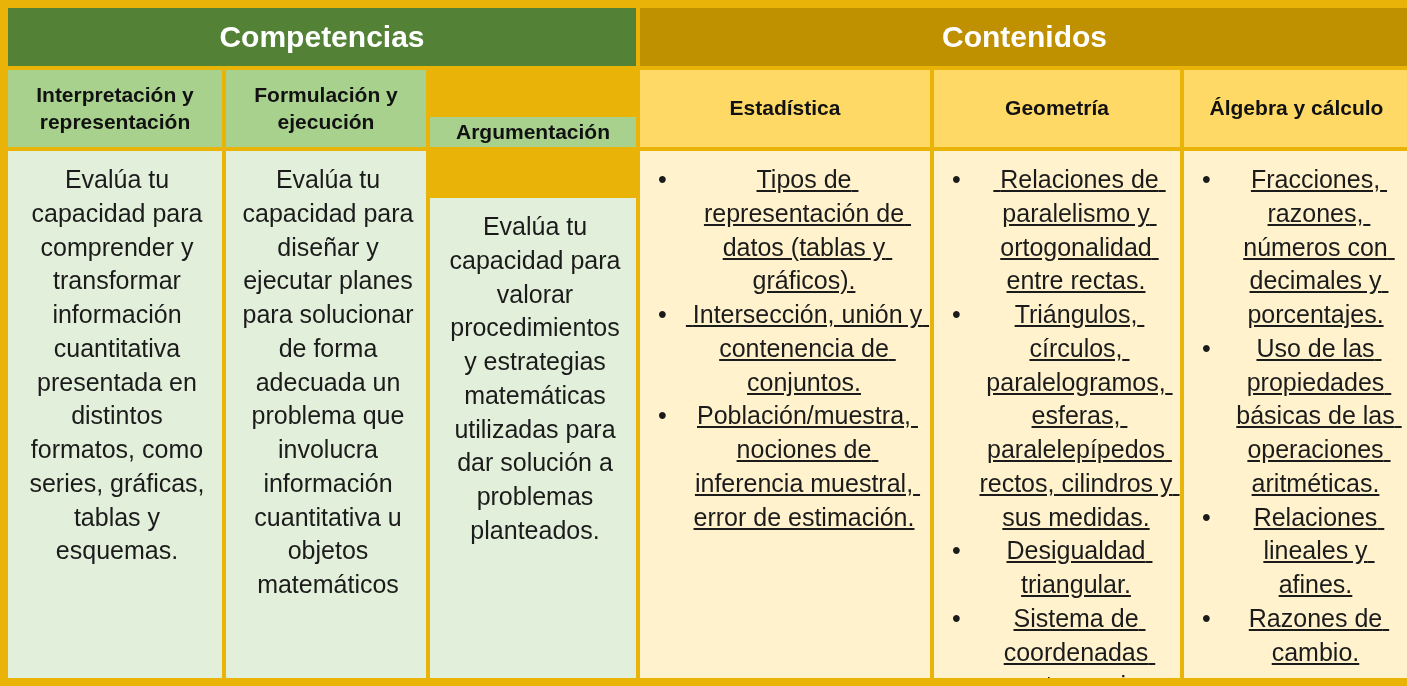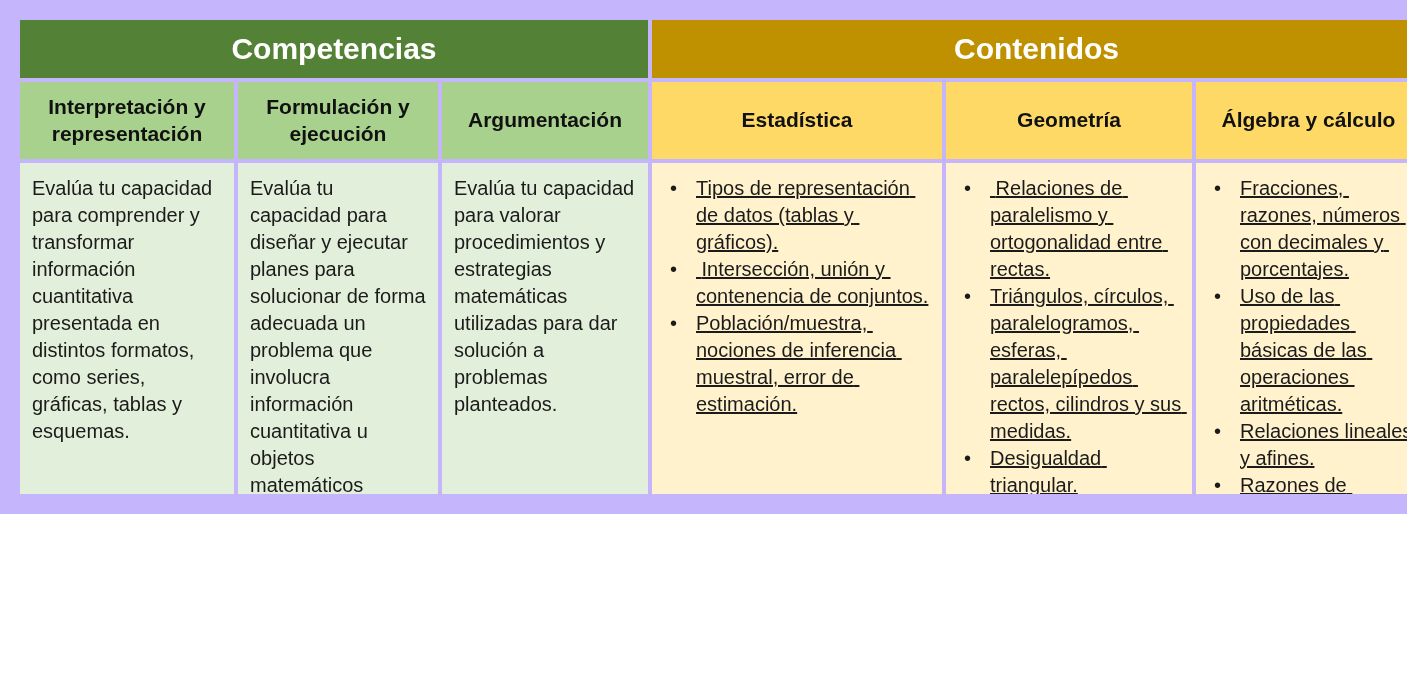--- a/index.html
+++ b/index.html
@@ -3,23 +3,23 @@
 <meta charset="utf-8">
 <style>
   * { margin: 0; padding: 0; box-sizing: border-box; }
   html, body { background: #ffffff; }
   body {
     font-family: "Liberation Sans", "DejaVu Sans", sans-serif;
     color: var(--color-body-text, #1b1b1b);
   }
   .table {
     width: 1407px;
-    height: 514px;
-    background: #c4b5fd;
-    padding: 20px;
+    height: 686px;
+    background: #eab308;
+    padding: 8px;
     display: grid;
     grid-template-columns: 214px 200px 206px 290px 246px 225px;
     grid-template-rows: 58px 77px 1fr;
     gap: 4px;
   }
   .cell { overflow: hidden; }
 
   
   .group-header {
     display: flex;
@@ -45,22 +45,23 @@
     line-height: 1.25;
     padding: 0 8px;
     color: #111111;
   }
   .col-header.green { background: var(--color-light-green-header, #A9D18E); }
   .col-header.gold  { background: var(--color-gold-header, #FFD966); }
 
   
   .body-cell {
     grid-row: 3;
-    font-size: 20px;
+    font-size: 25px;
     line-height: 1.35;
+    text-align: center;
   }
   .body-cell.green {
     background: var(--color-pale-green-body, #E2EFDA);
     padding: 12px 8px 10px 12px;
   }
   .body-cell.gold {
     background: var(--color-pale-gold-body, #FFF2CC);
     padding: 12px 6px 10px 8px;
     text-decoration: underline;
   }
@@ -72,21 +73,21 @@
   }
   .bullet-list li::before {
     content: "\2022";
     position: absolute;
     left: 10px;
     top: 0;
   }
 
   .c1 { grid-column: 1; }
   .c2 { grid-column: 2; }
-  .c3 { grid-column: 3; }
+  .c3 { grid-column: 3; margin-top: 47px; }
   .c4 { grid-column: 4; }
   .c5 { grid-column: 5; }
   .c6 { grid-column: 6; }
 </style>
 </head>
 <body>
 
 <div class="table">
 
   <div class="cell group-header group-competencias">Competencias</div>

